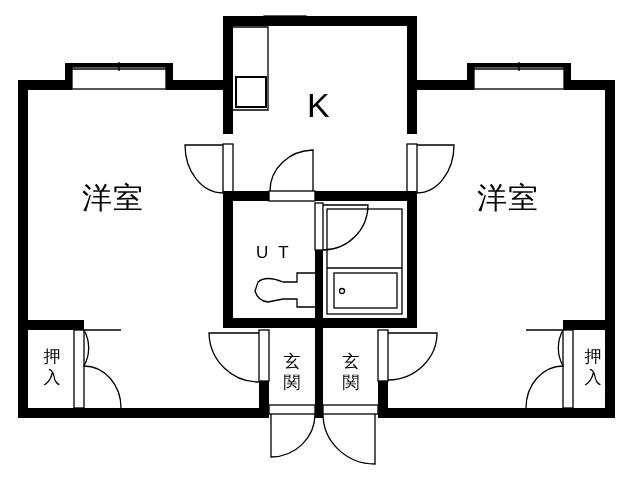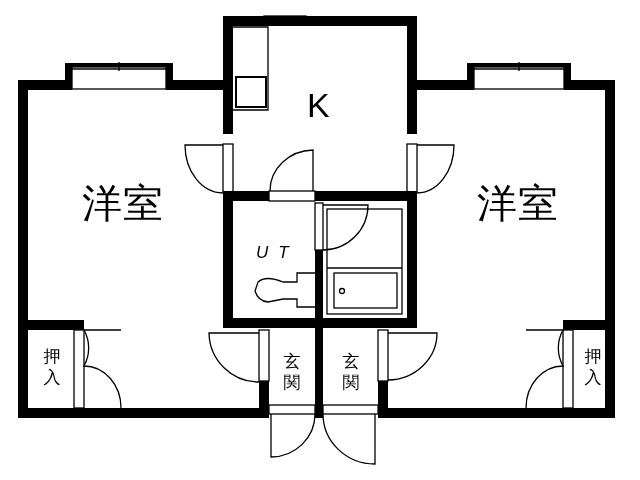--- a/index.html
+++ b/index.html
@@ -1,21 +1,21 @@
 <!DOCTYPE html>
 <html><head>
 <meta charset="utf-8">
 <style>
   html,body{margin:0;padding:0;background:#fff;}
   body{width:640px;height:480px;position:relative;overflow:hidden;font-family:"DejaVu Sans",sans-serif;}
   svg{position:absolute;left:0;top:0;}
   .lbl{position:absolute;color:#000;line-height:1;}
-  .room{font-size:40px;letter-spacing:1px;}
+  .room{font-size:30px;letter-spacing:1px;}
   .k{font-size:34px;font-family:"Liberation Sans",sans-serif;}
-  .ut{font-size:17px;letter-spacing:10px;font-family:"Liberation Sans",sans-serif;font-style:italic;}
+  .ut{font-size:17px;letter-spacing:10px;font-family:"Liberation Sans",sans-serif;}
   .v{font-size:17px;width:20px;text-align:center;line-height:21px;}
 </style>
 </head>
 <body>
 
 <svg width="640" height="480" viewBox="0 0 640 480">
   <g fill="#000">
 
     <rect x="223" y="16" width="194" height="10"></rect>
     <rect x="223" y="16" width="10" height="118"></rect>

